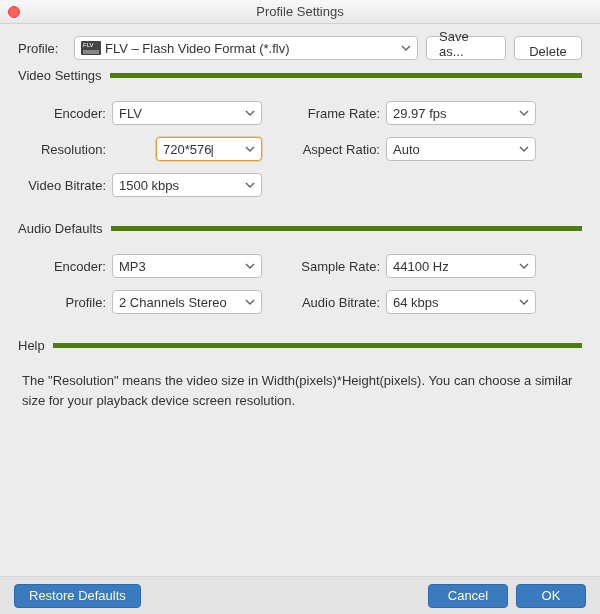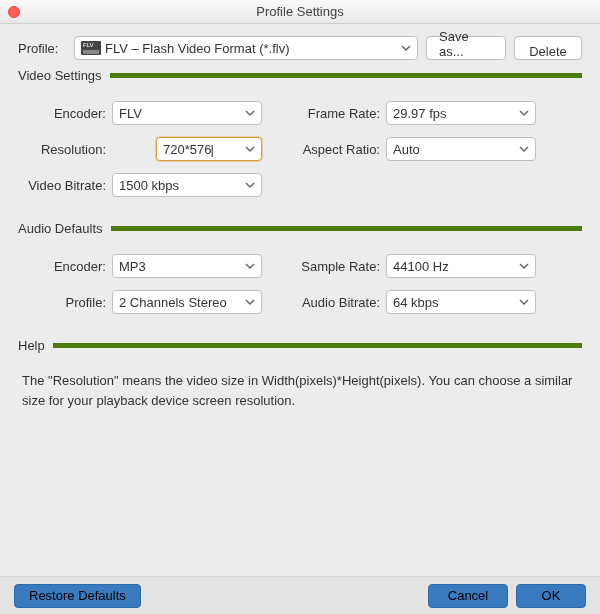--- a/index.html
+++ b/index.html
@@ -118,21 +118,21 @@
   height: 38px;
   background: #e3e3e3;
   border-top: 1px solid #d5d5d5;
   display: flex;
   align-items: center;
   padding: 0 14px;
   gap: 8px;
 }
 .btn-blue {
   background: #3a7bbf;
-  color: #000000;
+  color: #fef9c3;
   border: 1px solid #2f6aa8;
   border-radius: 4px;
   height: 24px;
   padding: 0 14px;
   display: flex; align-items: center; justify-content: center;
   font-weight: 500;
   cursor: default;
 }
 .spacer { flex: 1; }
 

